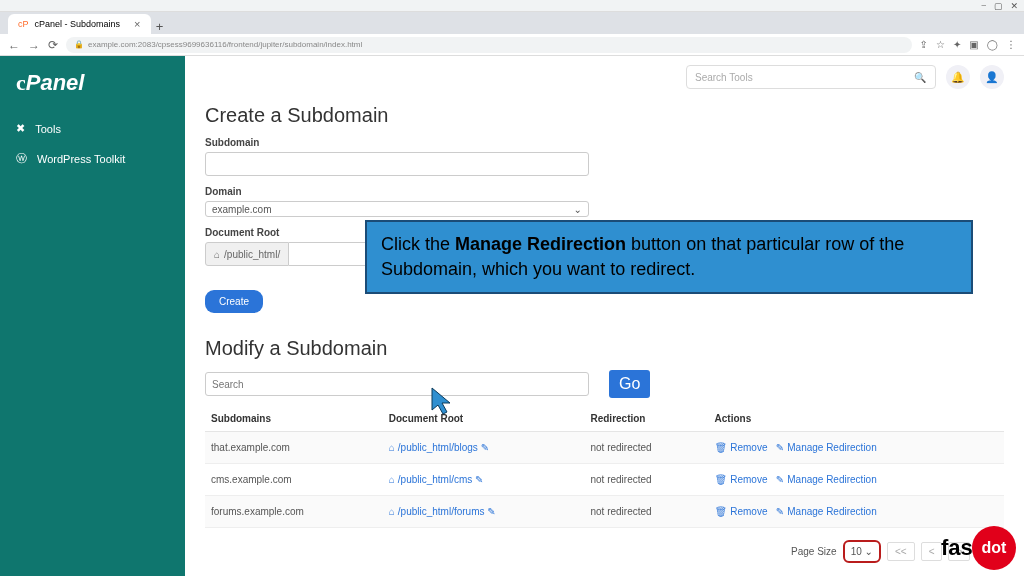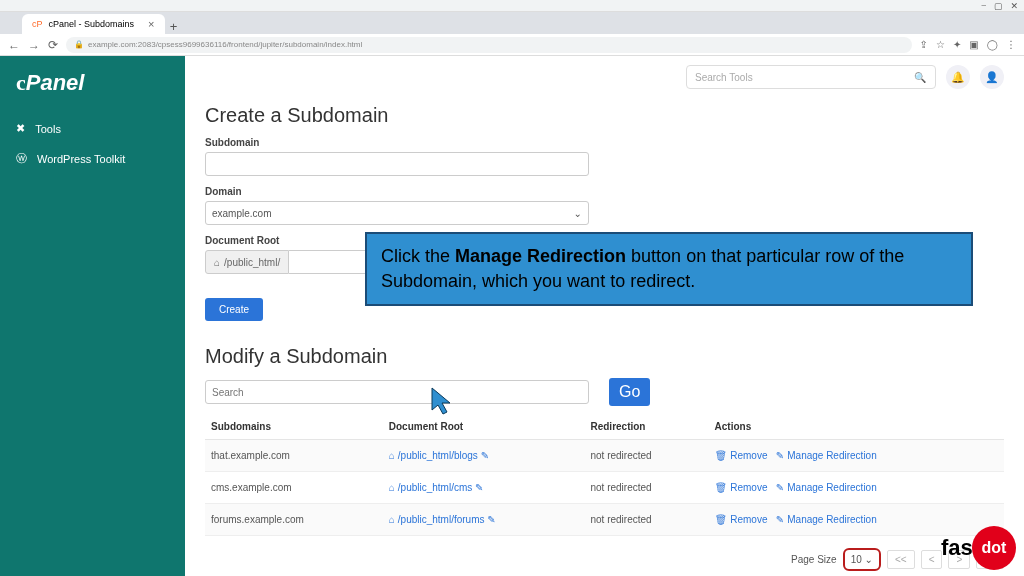--- a/index.html
+++ b/index.html
@@ -1,56 +1,56 @@
 <!DOCTYPE html>
 <html><head>
 <meta charset="utf-8">
 <style>
 *{margin:0;padding:0;box-sizing:border-box;font-family:-apple-system,BlinkMacSystemFont,"Segoe UI",Arial,sans-serif}
 body{width:1024px;height:576px;overflow:hidden;background:#fff;position:relative}
 .browser-top{height:12px;background:#f1f3f4;border-bottom:1px solid #ddd;display:flex;align-items:center;justify-content:flex-end;padding:0 6px;gap:8px}
 .browser-top span{font-size:9px;color:#555}
 .tab-bar{height:22px;background:#dee1e6;display:flex;align-items:flex-end}
-.tab{background:#fff;height:20px;padding:0 10px;display:flex;align-items:center;gap:6px;font-size:9px;border-radius:6px 6px 0 0;margin-left:22px}
+.tab{background:#fff;height:20px;padding:0 10px;display:flex;align-items:center;gap:6px;font-size:9px;border-radius:6px 6px 0 0;margin-left:8px}
 .tab-favicon{color:#ff6c2c;font-size:9px}
 .tab-close{color:#666;font-size:11px;margin-left:8px}
 .tab-add{width:18px;text-align:center;color:#555;font-size:13px;cursor:pointer}
 .addr-bar{height:22px;background:#fff;border-bottom:1px solid #ddd;display:flex;align-items:center;padding:0 8px;gap:8px}
 .nav-btn{color:#666;font-size:12px;cursor:pointer}
 .url-box{flex:1;background:#f1f3f4;border-radius:10px;height:16px;display:flex;align-items:center;padding:0 8px;font-size:8px;color:#888;gap:4px}
 .url-icons{display:flex;gap:8px;color:#666;font-size:10px}
 .app{display:flex;height:520px}
 .sidebar{width:185px;background:#0f766e;color:#fff;padding-top:14px}
 .logo{padding:0 16px 18px;font-family:Georgia,serif;font-style:italic;font-weight:bold;font-size:22px}
 .logo::before{content:"c";font-style:normal}
 .nav-item{display:flex;align-items:center;gap:10px;padding:8px 16px;font-size:11px;cursor:pointer}
 .main{flex:1;padding:0 20px 10px 20px;overflow:hidden;position:relative}
 .topbar{height:42px;display:flex;justify-content:flex-end;align-items:center;gap:10px}
 .search-box{width:250px;height:24px;border:1px solid #ddd;border-radius:4px;display:flex;align-items:center;padding:4px 8px;font-size:10px;color:#aaa;justify-content:space-between}
 .top-icon{width:24px;height:24px;border-radius:50%;background:#f0f0f6;display:flex;align-items:center;justify-content:center;color:#5b6db5;font-size:11px}
 h2{font-size:20px;font-weight:400;color:#333;margin:6px 0 10px}
 .label{font-size:10px;font-weight:600;color:#444;margin-bottom:4px;display:block}
 .text-input{width:384px;height:24px;border:1px solid #ccc;border-radius:3px;padding:0 6px;font-size:10px}
-.select{width:384px;height:24px;border:1px solid #ccc;border-radius:3px;padding:0 6px;font-size:10px;display:flex;align-items:center;justify-content:space-between;color:#555}
+.select{width:384px;height:16px;border:1px solid #ccc;border-radius:3px;padding:0 6px;font-size:10px;display:flex;align-items:center;justify-content:space-between;color:#555}
 .docroot{display:flex;width:384px;height:24px}
 .docroot-prefix{border:1px solid #ccc;background:#f0f0f0;display:flex;align-items:center;padding:0 8px;font-size:10px;color:#666;border-radius:3px 0 0 3px;gap:4px}
 .docroot-input{flex:1;border:1px solid #ccc;border-left:none;border-radius:0 3px 3px 0}
-.btn-create{margin-top:14px;background:#2b74d8;color:#fff;border:none;padding:6px 14px;border-radius:3px;font-size:10px;cursor:pointer}
+.btn-create{margin-top:14px;background:#2b74d8;color:#fff;border:none;padding:6px 14px;border-radius:9px;font-size:10px;cursor:pointer}
 .btn-go{background:#2b74d8;color:#fff;border:none;padding:5px 10px;border-radius:3px;font-size:16px}
 .search-row{display:flex;gap:20px;align-items:center;margin-bottom:8px}
 table{width:100%;border-collapse:collapse;font-size:10px}
 th{text-align:left;padding:7px 6px;font-weight:600;color:#333;border-bottom:1px solid #e5e5e5}
 td{padding:10px 6px;color:#555;border-bottom:1px solid #eee}
 tr:nth-child(odd) td{background:#fafafa}
 .link{color:#2b74d8;cursor:pointer}
 .link-icon{margin-right:3px}
 .paginate{display:flex;justify-content:flex-end;align-items:center;gap:6px;margin-top:12px;font-size:10px;color:#555}
 .page-sel{border:2px solid #b91c1c;padding:4px 6px;border-radius:6px}
 .page-btn{border:1px solid #ddd;padding:3px 7px;border-radius:2px;color:#aaa}
-.callout{position:absolute;left:365px;top:232px;width:608px;background:#2f8fd0;border:2px solid #1b4c77;padding:10px 14px;color:#000;font-family:Georgia,serif;font-size:18px;line-height:1.4}
+.callout{position:absolute;left:365px;top:220px;width:608px;background:#2f8fd0;border:2px solid #1b4c77;padding:10px 14px;color:#000;font-family:Georgia,serif;font-size:18px;line-height:1.4}
 .cursor{position:absolute;left:430px;top:386px;pointer-events:none}
 .fastdot{position:absolute;right:8px;bottom:6px;display:flex;align-items:center;font-weight:bold;font-size:22px}
 .fastdot-dot{width:44px;height:44px;border-radius:50%;background:#e1001a;color:#fff;display:flex;align-items:center;justify-content:center;margin-left:-8px;font-size:16px}
 .form-group{margin-bottom:10px}
 </style>
 </head>
 <body>
 
 <div class="browser-top">
   <span>⎯</span>

